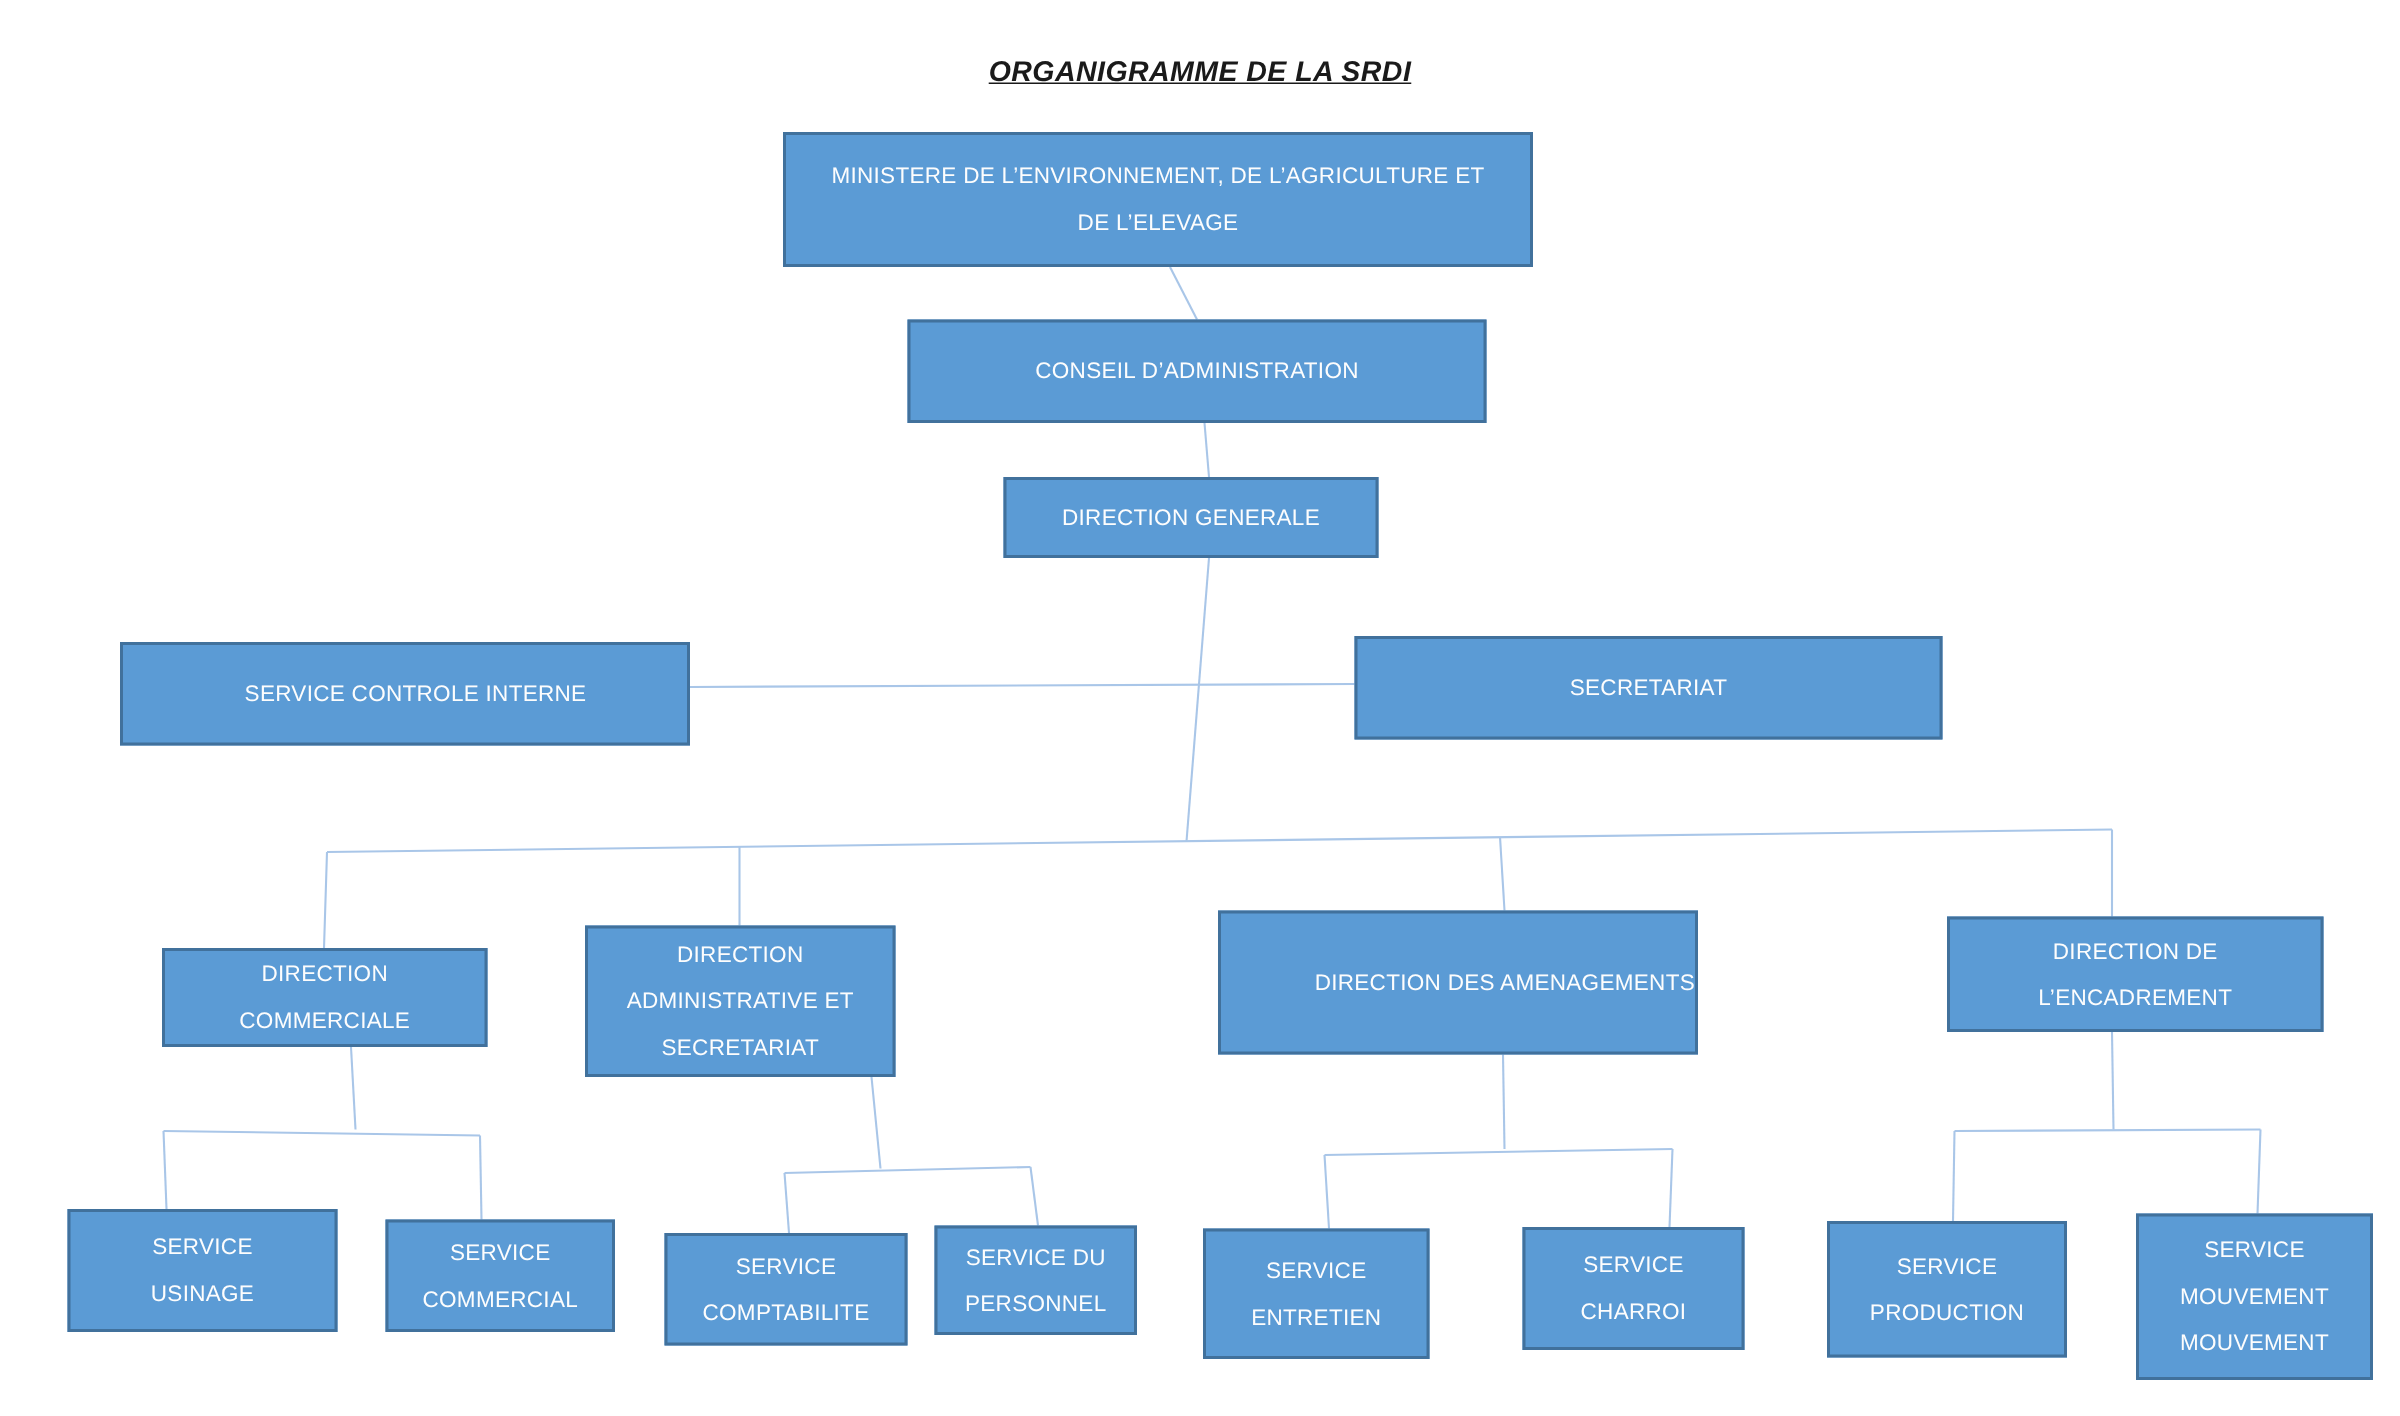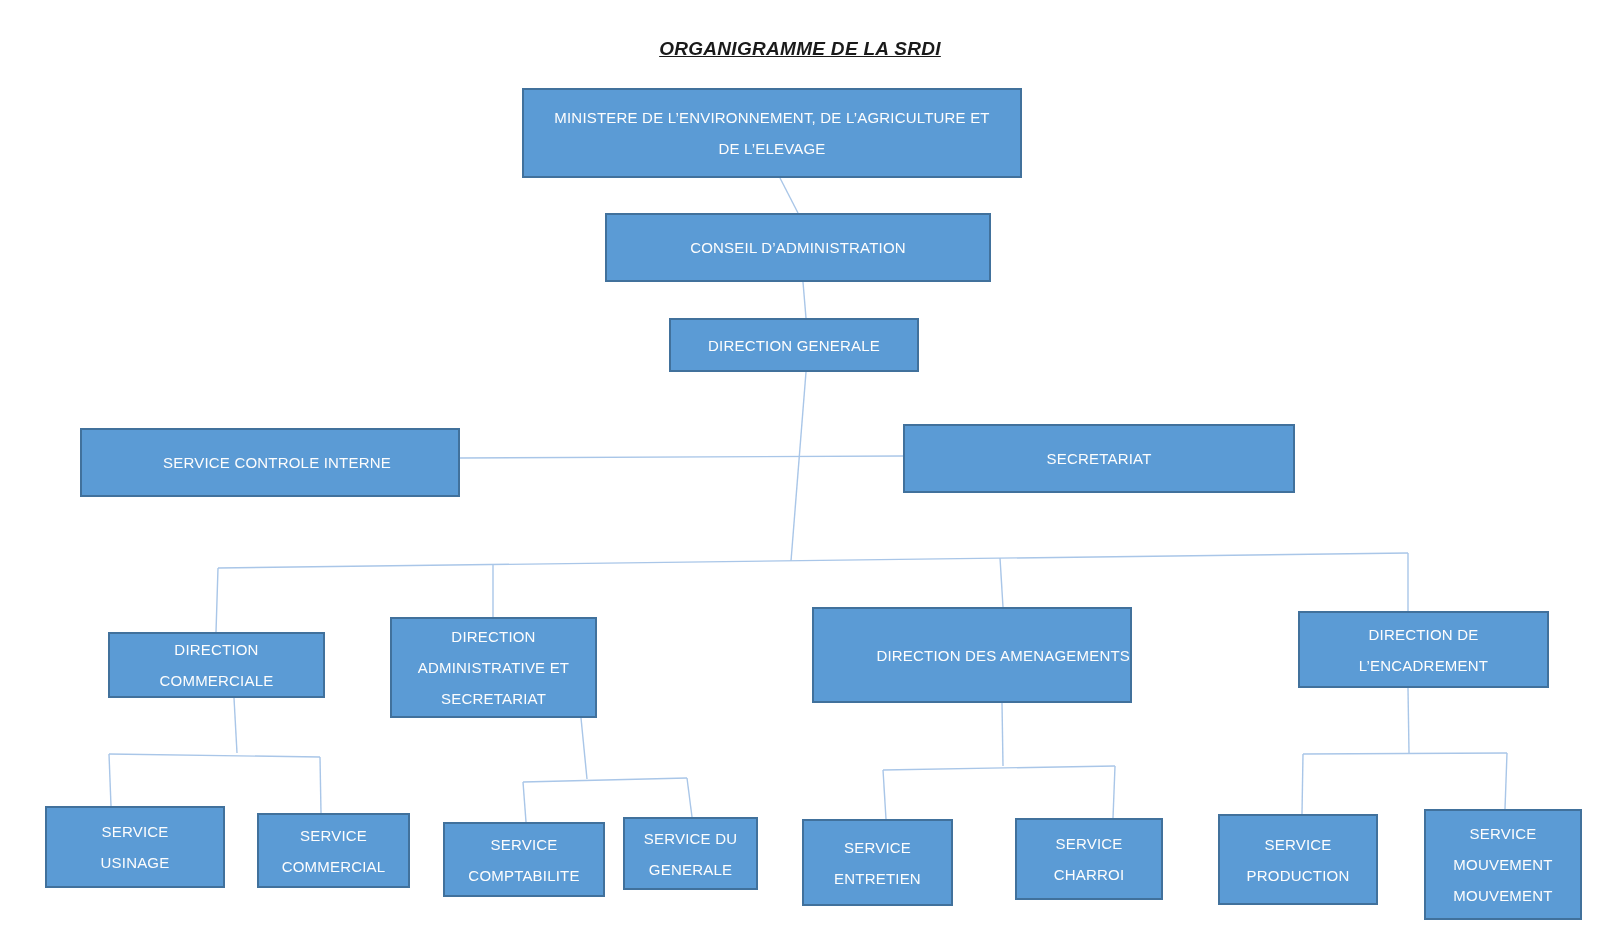--- a/index.html
+++ b/index.html
@@ -132,21 +132,21 @@
       <div class="node" style="left: 257px; top: 813px; width: 153px; height: 75px;">
         <div class="line">SERVICE</div>
         <div class="line">COMMERCIAL</div>
       </div>
       <div class="node" style="left: 443px; top: 822px; width: 162px; height: 75px;">
         <div class="line">SERVICE</div>
         <div class="line">COMPTABILITE</div>
       </div>
       <div class="node" style="left: 623px; top: 817px; width: 135px; height: 73px;">
         <div class="line">SERVICE DU</div>
-        <div class="line">GENERALE</div>
+        <div class="line">PERSONNEL</div>
       </div>
       <div class="node" style="left: 802px; top: 819px; width: 151px; height: 87px;">
         <div class="line">SERVICE</div>
         <div class="line">ENTRETIEN</div>
       </div>
       <div class="node" style="left: 1015px; top: 818px; width: 148px; height: 82px;">
         <div class="line">SERVICE</div>
         <div class="line">CHARROI</div>
       </div>
       <div class="node" style="left: 1218px; top: 814px; width: 160px; height: 91px;">

